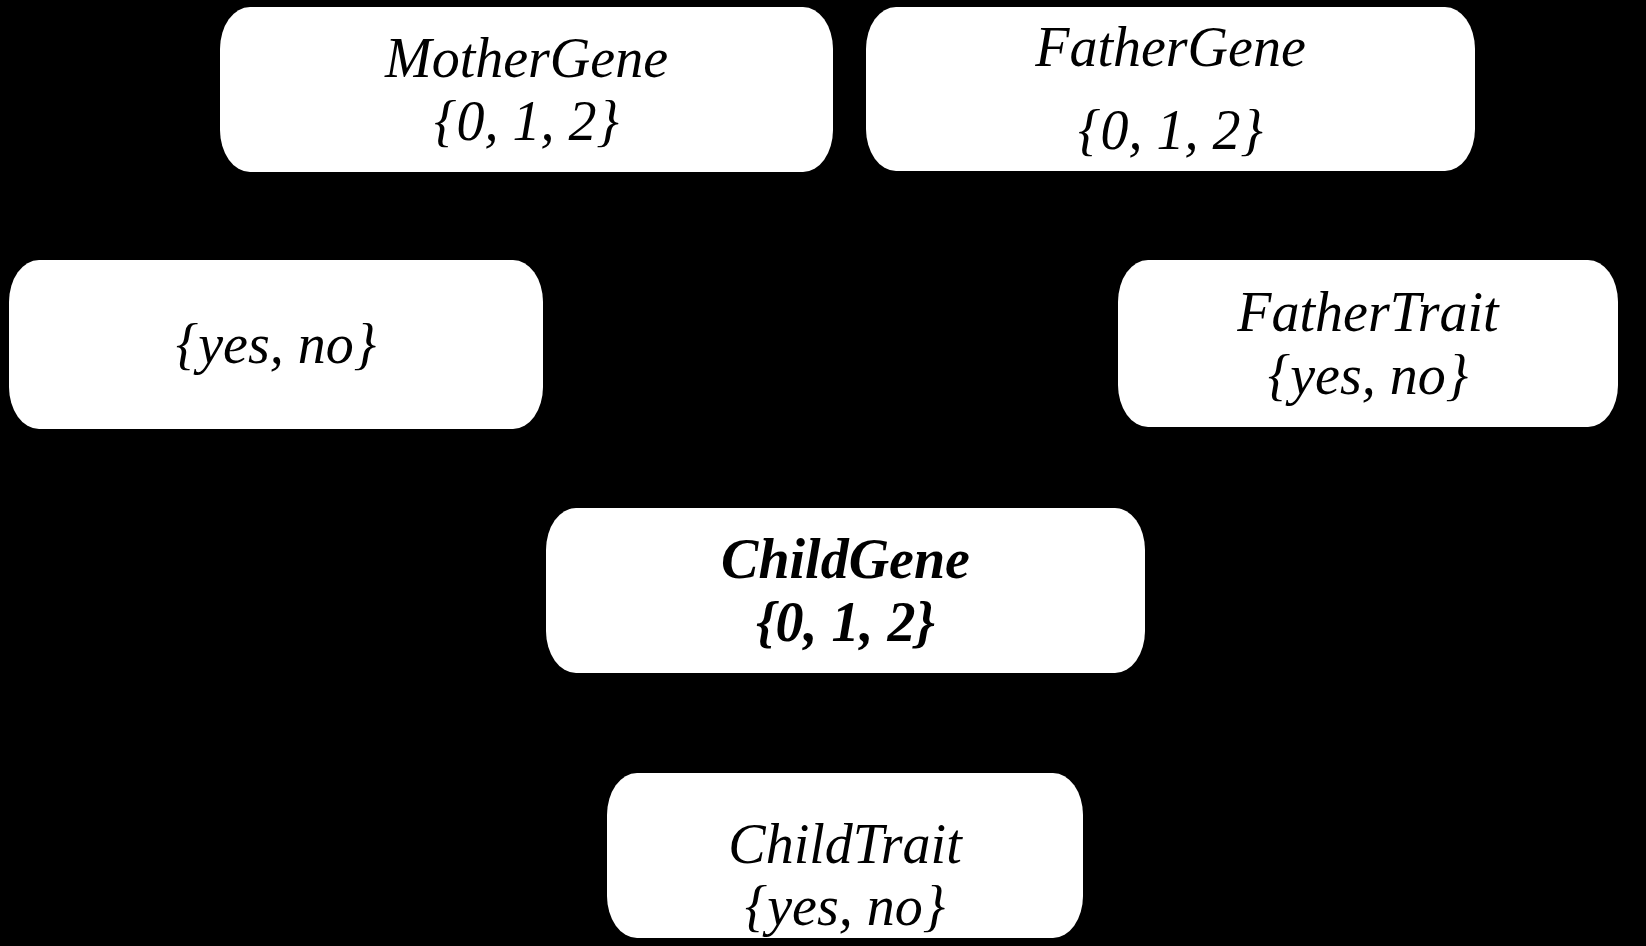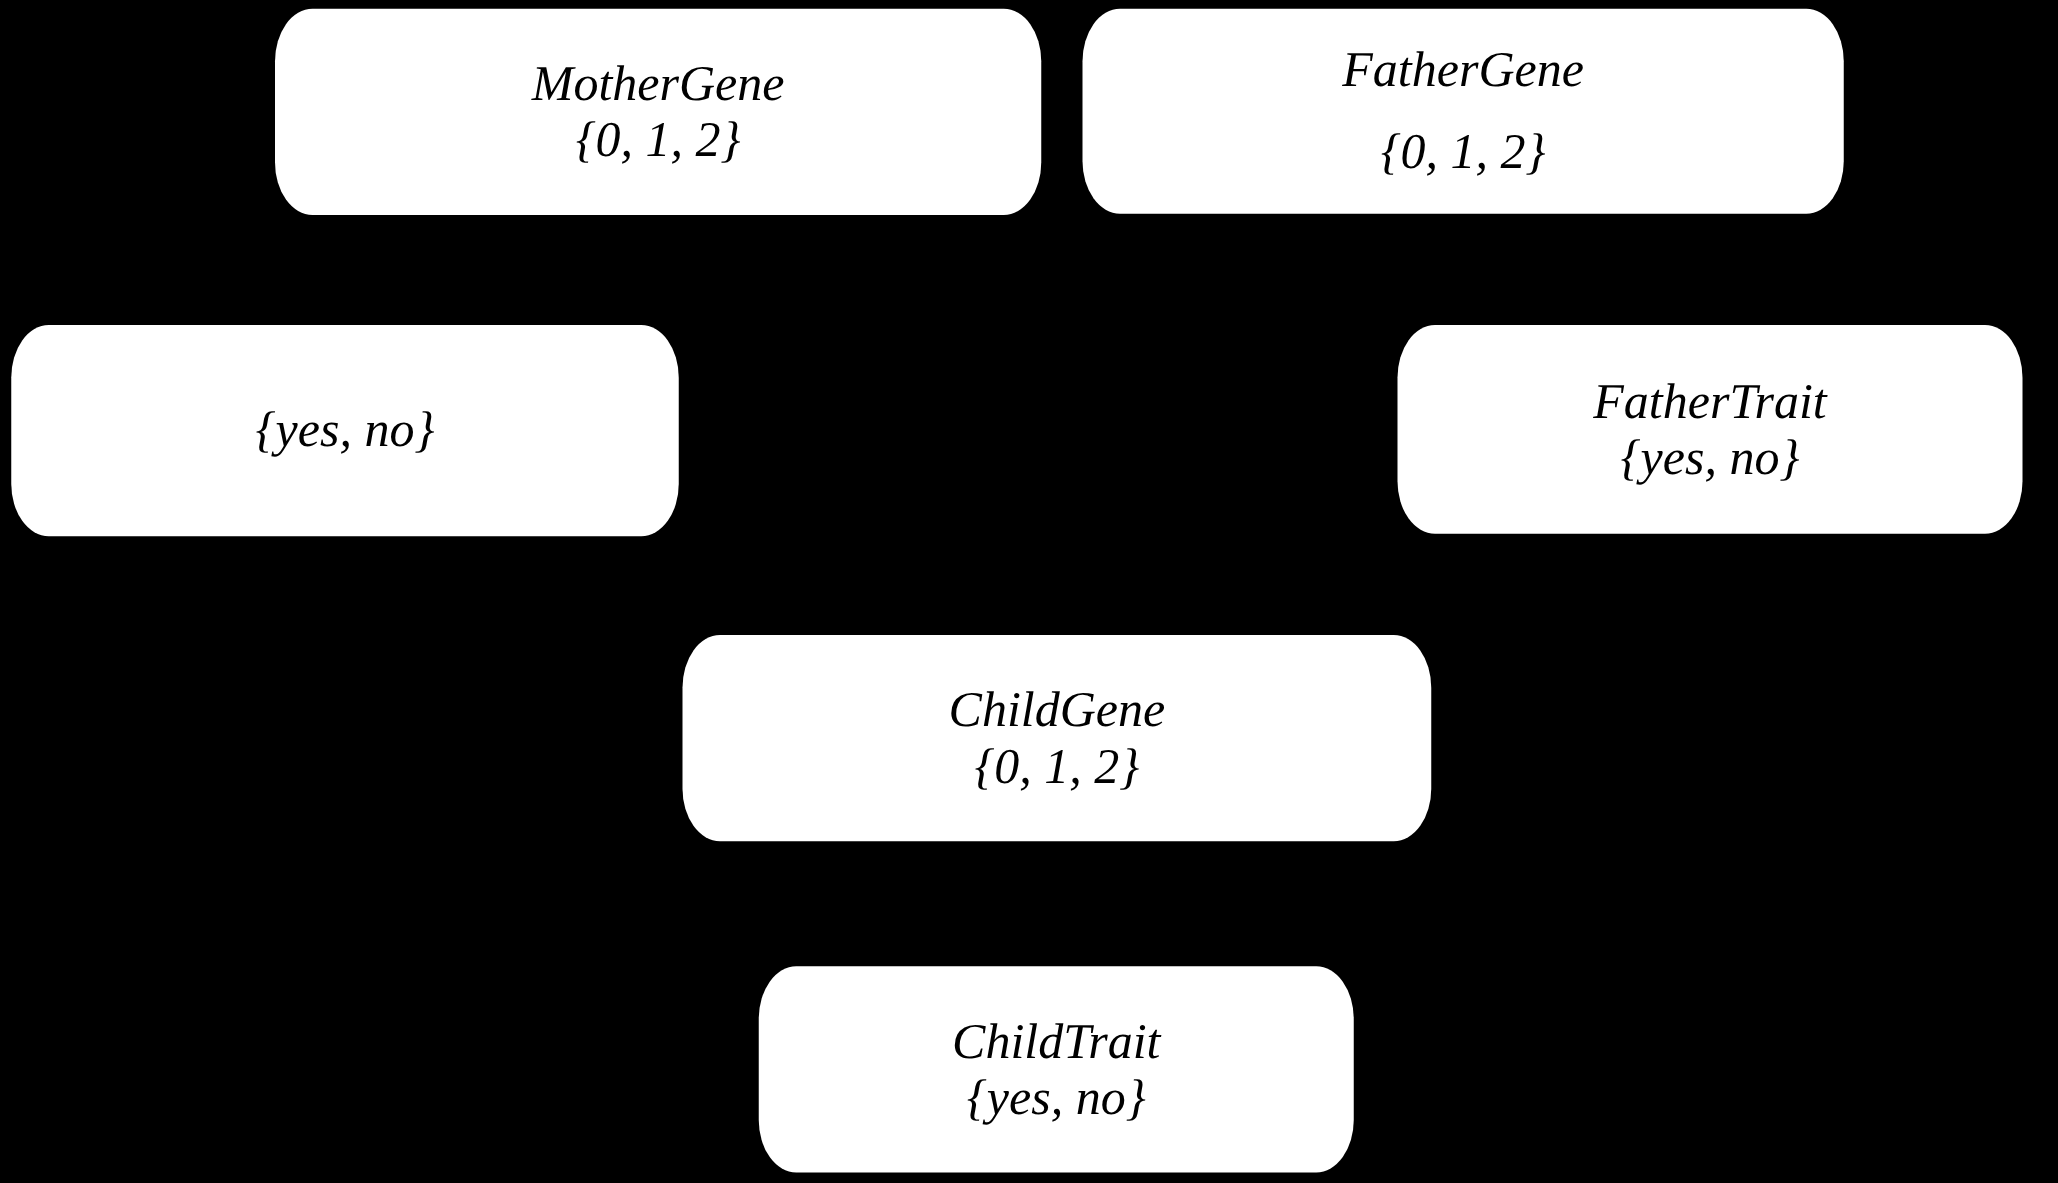--- a/index.html
+++ b/index.html
@@ -19,34 +19,34 @@
     position: absolute;
     background: #ffffff;
     border-radius: 30px / 42px;
     display: flex;
     flex-direction: column;
     align-items: center;
     justify-content: center;
     text-align: center;
     color: #000000;
     font-style: italic;
-    font-size: 40px;
+    font-size: 56px;
     line-height: 1.12;
     white-space: nowrap;
   }
   .node .node-label, .node .node-domain {
     display: block;
   }
   
   .pos-mother-gene  { left: 220px;  top: 7px;   width: 613px; height: 165px; }
   .pos-father-gene  { left: 866px;  top: 7px;   width: 609px; height: 164px; gap: 20px; }
   .pos-mother-trait { left: 9px;    top: 260px; width: 534px; height: 169px; }
   .pos-father-trait { left: 1118px; top: 260px; width: 500px; height: 167px; }
-  .pos-child-gene   { left: 546px;  top: 508px; width: 599px; height: 165px; }
-  .pos-child-trait  { left: 607px;  top: 773px; width: 476px; height: 165px; }
+  .pos-child-gene   { left: 546px;  top: 508px; width: 599px; height: 165px; font-weight: bold; }
+  .pos-child-trait  { left: 607px;  top: 773px; width: 476px; height: 165px; justify-content: flex-end; }
 </style>
 </head>
 <body>
 
 <div id="canvas">
 
   <div class="node pos-mother-gene">
     <span class="node-label">MotherGene</span>
     <span class="node-domain">{0, 1, 2}</span>
   </div>

